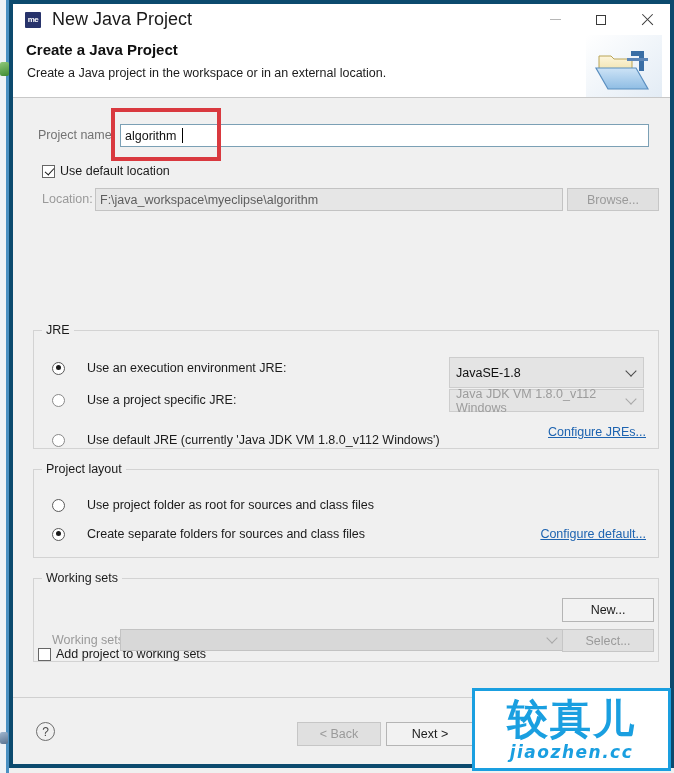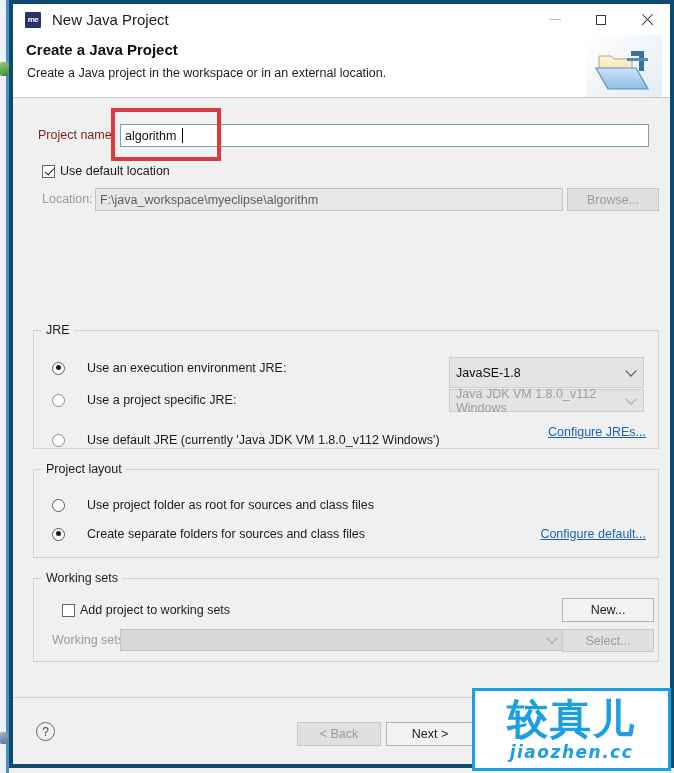--- a/index.html
+++ b/index.html
@@ -78,21 +78,21 @@
   .app-icon span {
     font-size: 8px;
     color: #ffffff;
     font-weight: bold;
     letter-spacing: -0.5px;
     line-height: 1;
     font-family: "Liberation Sans", sans-serif;
   }
   .title-text {
     margin-left: 11px;
-    font-size: 15px;
+    font-size: 18px;
     color: #1a1a1a;
     white-space: nowrap;
   }
   .win-ctrls {
     position: absolute;
     right: 0; top: 0;
     height: 31px;
     display: flex;
     align-items: center;
   }
@@ -151,21 +151,21 @@
   .row-projname {
     position: absolute;
     left: 0; top: 26px;
     width: 100%;
     height: 24px;
   }
   .lbl-projname {
     position: absolute;
     left: 25px; top: 4px;
     font-size: 12.5px;
-    color: #7f1d1d;
+    color: #737373;
   }
   .input-projname {
     position: absolute;
     left: 107px; top: 0px;
     width: 529px; height: 23px;
     box-sizing: border-box;
     background: #ffffff;
     border: 1px solid #7ba0b5;
     font-family: "Liberation Sans", sans-serif;
     font-size: 12.5px;
@@ -339,23 +339,24 @@
   .link {
     position: absolute;
     font-size: 12.5px;
     color: #1d63b0;
     text-decoration: underline;
     white-space: nowrap;
   }
 
   .group-inner-chk {
     position: absolute;
-    left: 28px;
-    display: flex;
-    align-items: center;
+    left: 4px;
+    display: flex;
+    align-items: center;
+    margin-top: 44px;
   }
 
   .input-ws {
     position: absolute;
     left: 86px; top: 50px;
     width: 445px; height: 22px;
     box-sizing: border-box;
     background: #d8d8d8;
     border: 1px solid #c3c3c3;
   }

